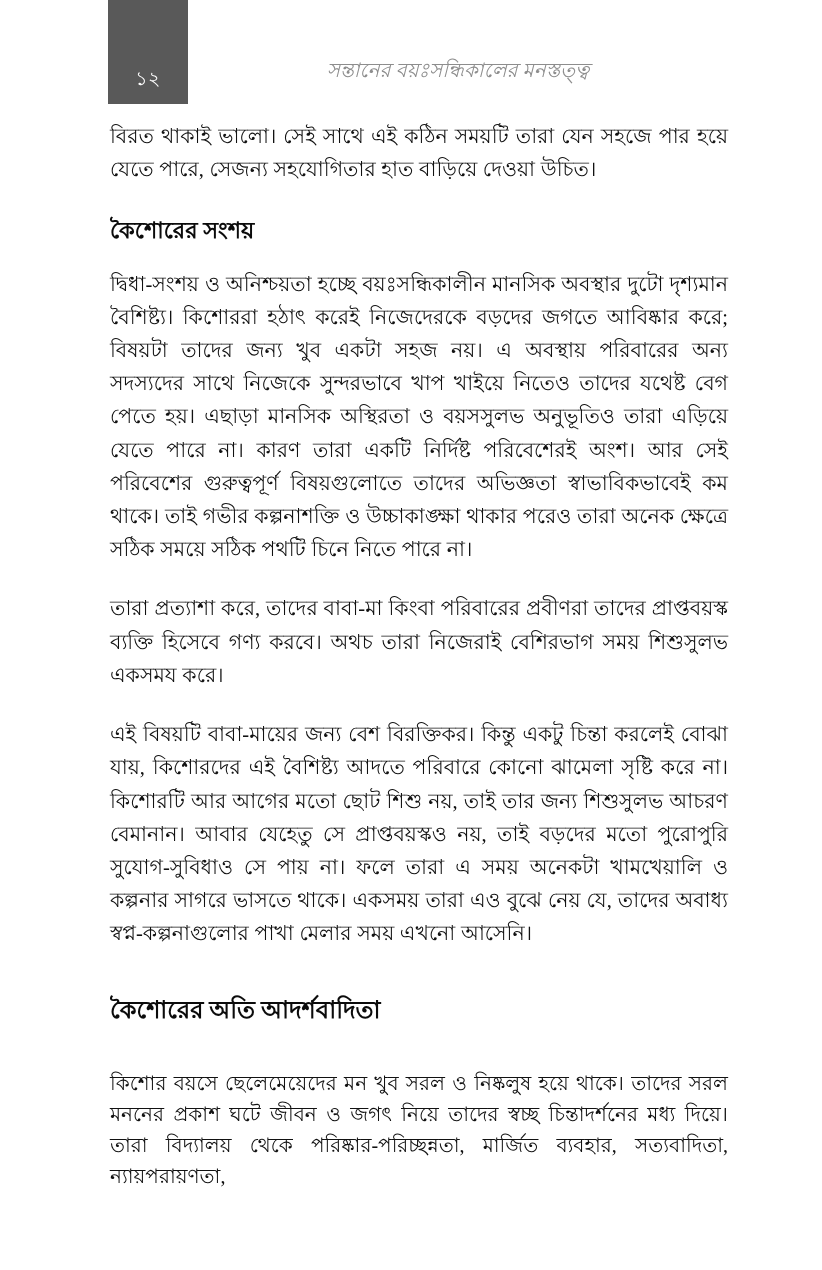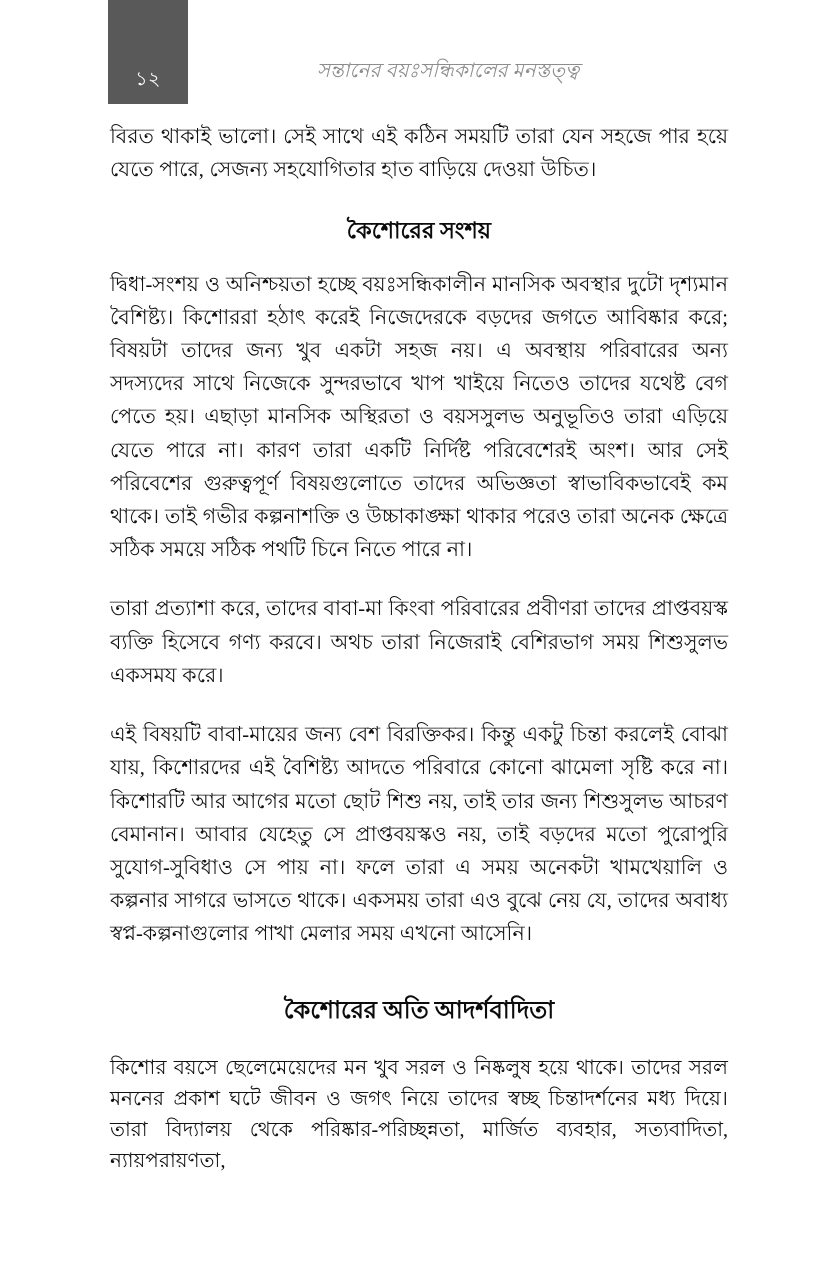--- a/index.html
+++ b/index.html
@@ -46,21 +46,21 @@
     width: 80px;
     text-align: center;
     color: #ffffff;
     font-size: 19px;
     line-height: 1;
     letter-spacing: 0.5px;
   }
 
   .head-title {
     position: absolute;
-    left: 178px;
+    left: 188px;
     top: 58px;
     width: 540px;
     text-align: center;
     color: #8d8d8d;
     font-style: italic;
     font-size: 20px;
     line-height: 1.2;
     white-space: nowrap;
   }
 
@@ -86,34 +86,34 @@
     margin-bottom: 24px;
   }
 
   p.para:last-child {
     margin-bottom: 0;
   }
 
   h2.section-heading {
     margin: 0 0 22px 0;
     padding: 0;
-    text-align: center;
+    text-align: left;
     font-size: 22.5px;
     line-height: 1.3;
     font-weight: bold;
     color: #0b0b0b;
   }
 
   h2.section-heading.first {
     margin-top: 30px;
   }
 
   h2.section-heading.second {
     margin-top: 44px;
-    margin-bottom: 26px;
+    margin-bottom: 42px;
     font-size: 24px;
   }
 
   
   p.para.dense {
     font-size: 20px;
     line-height: 1.56;
   }
 </style>
 </head>

